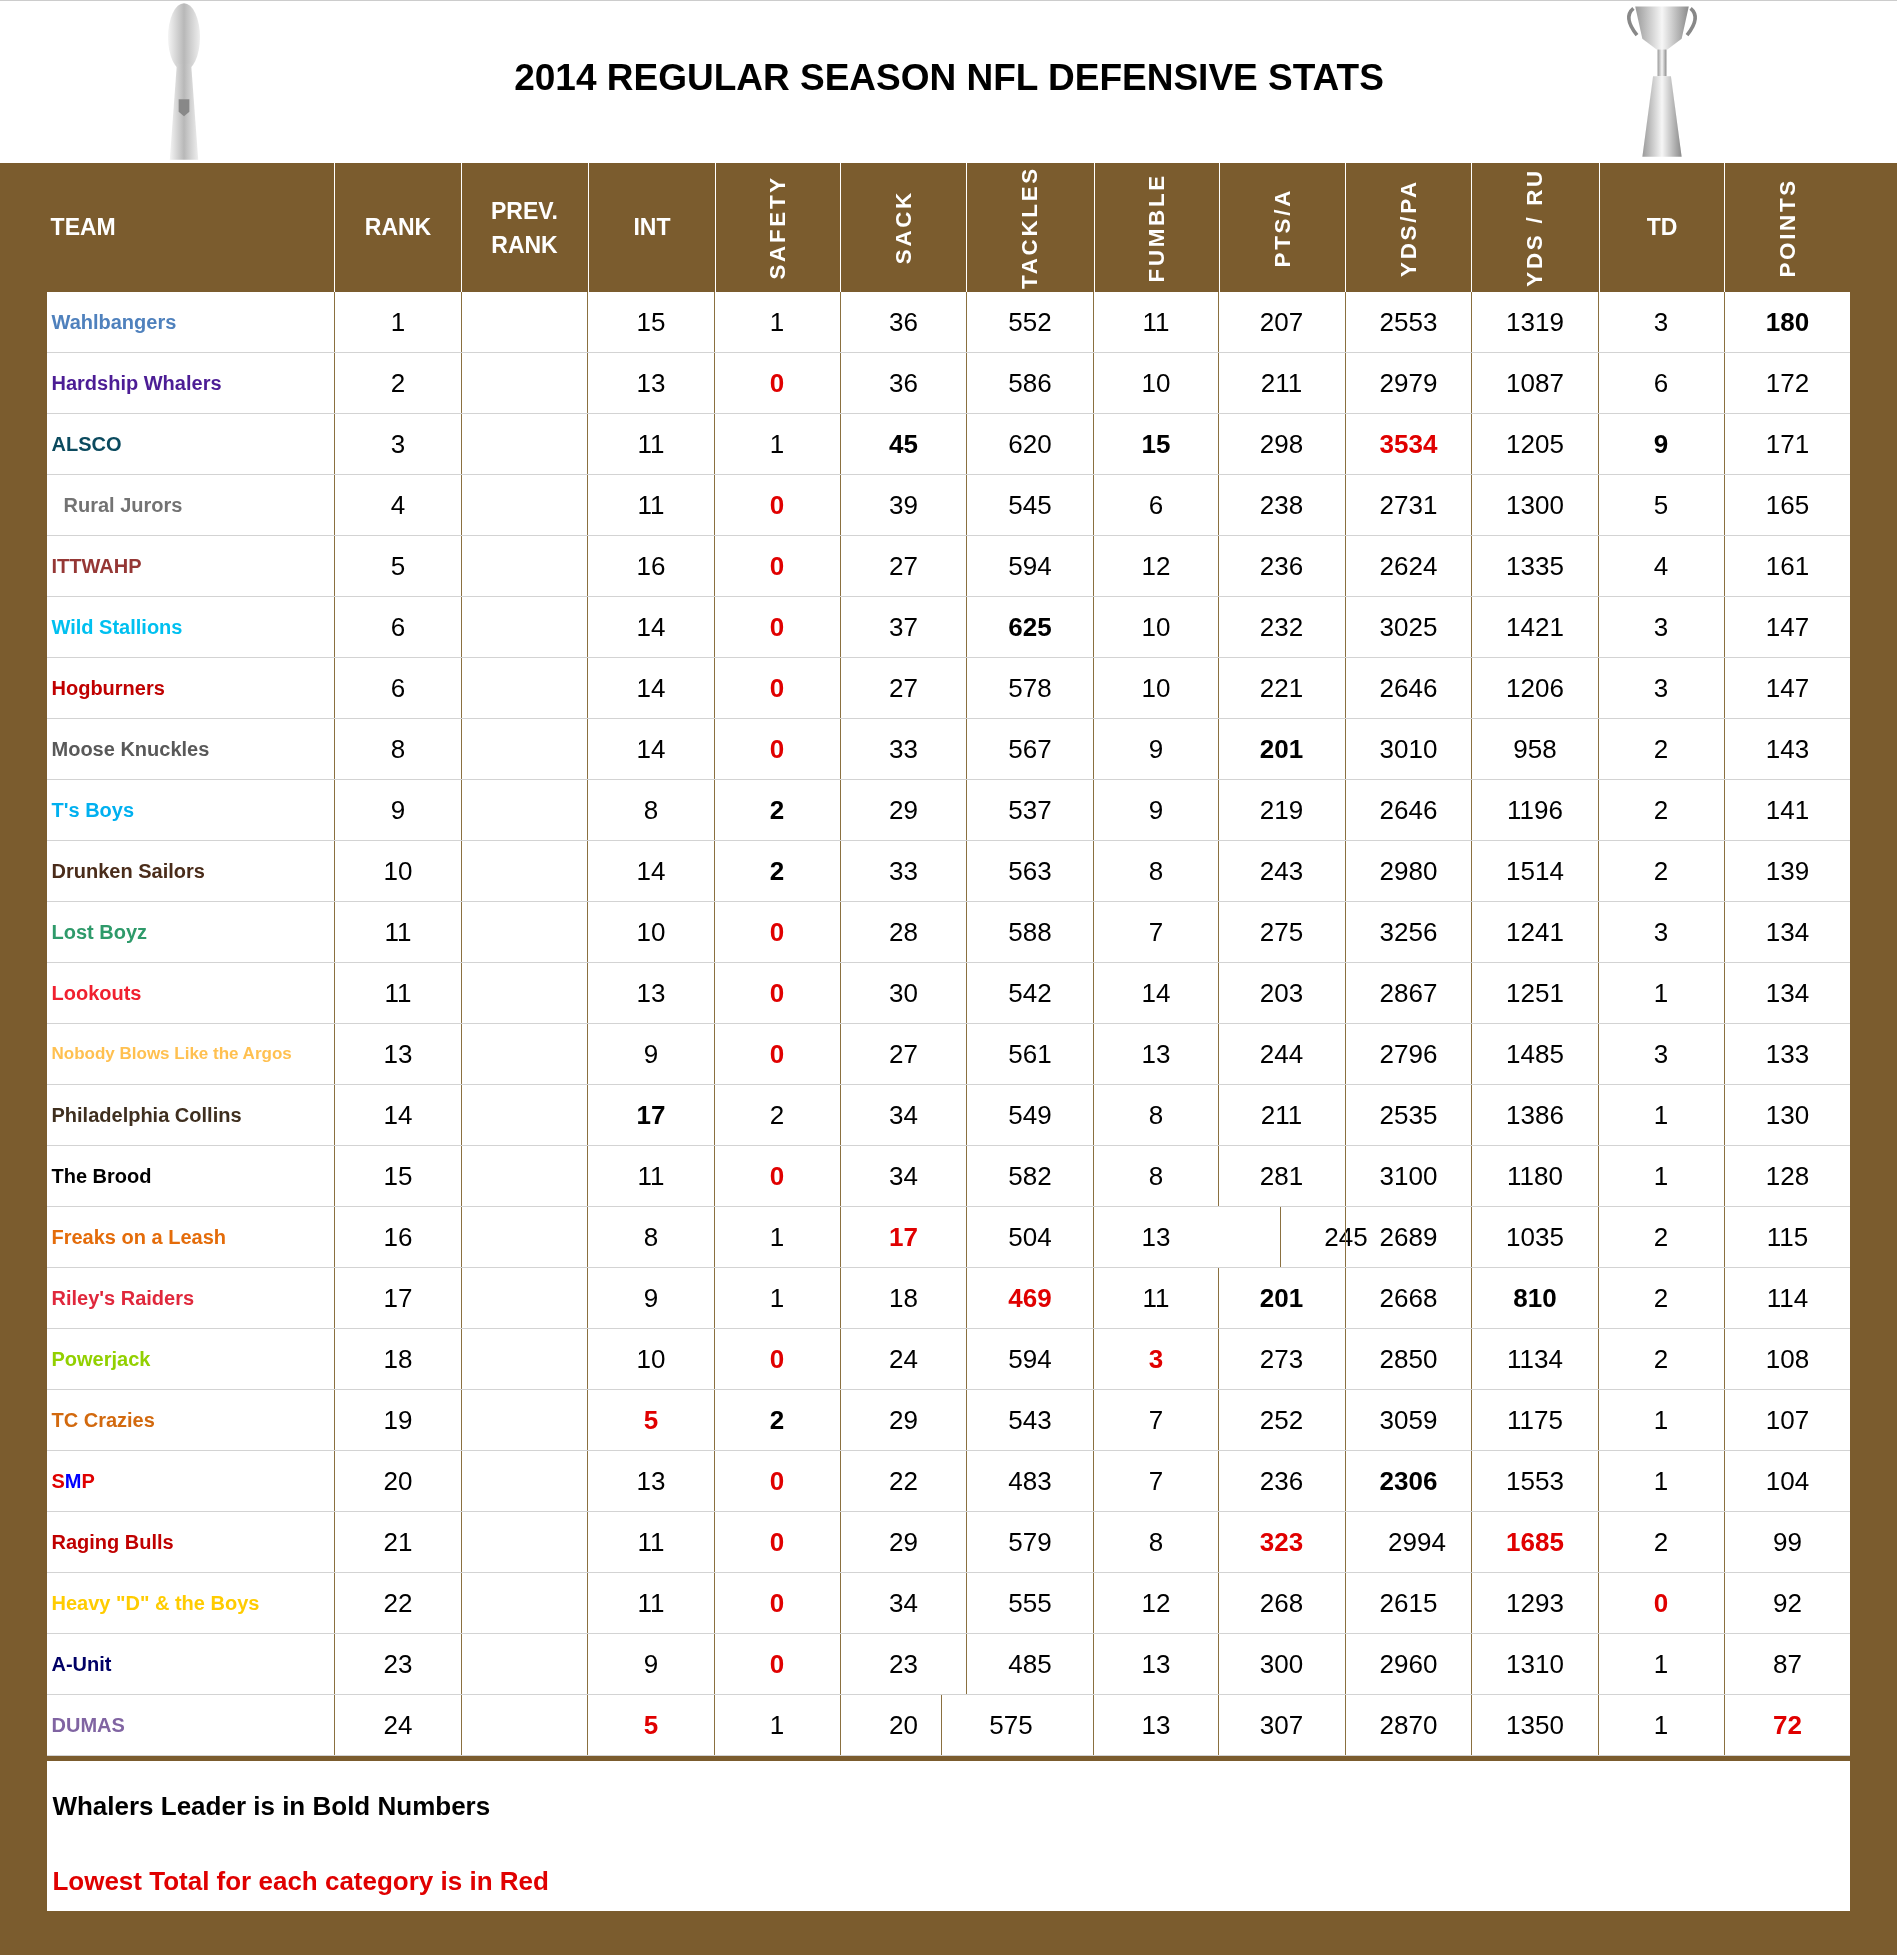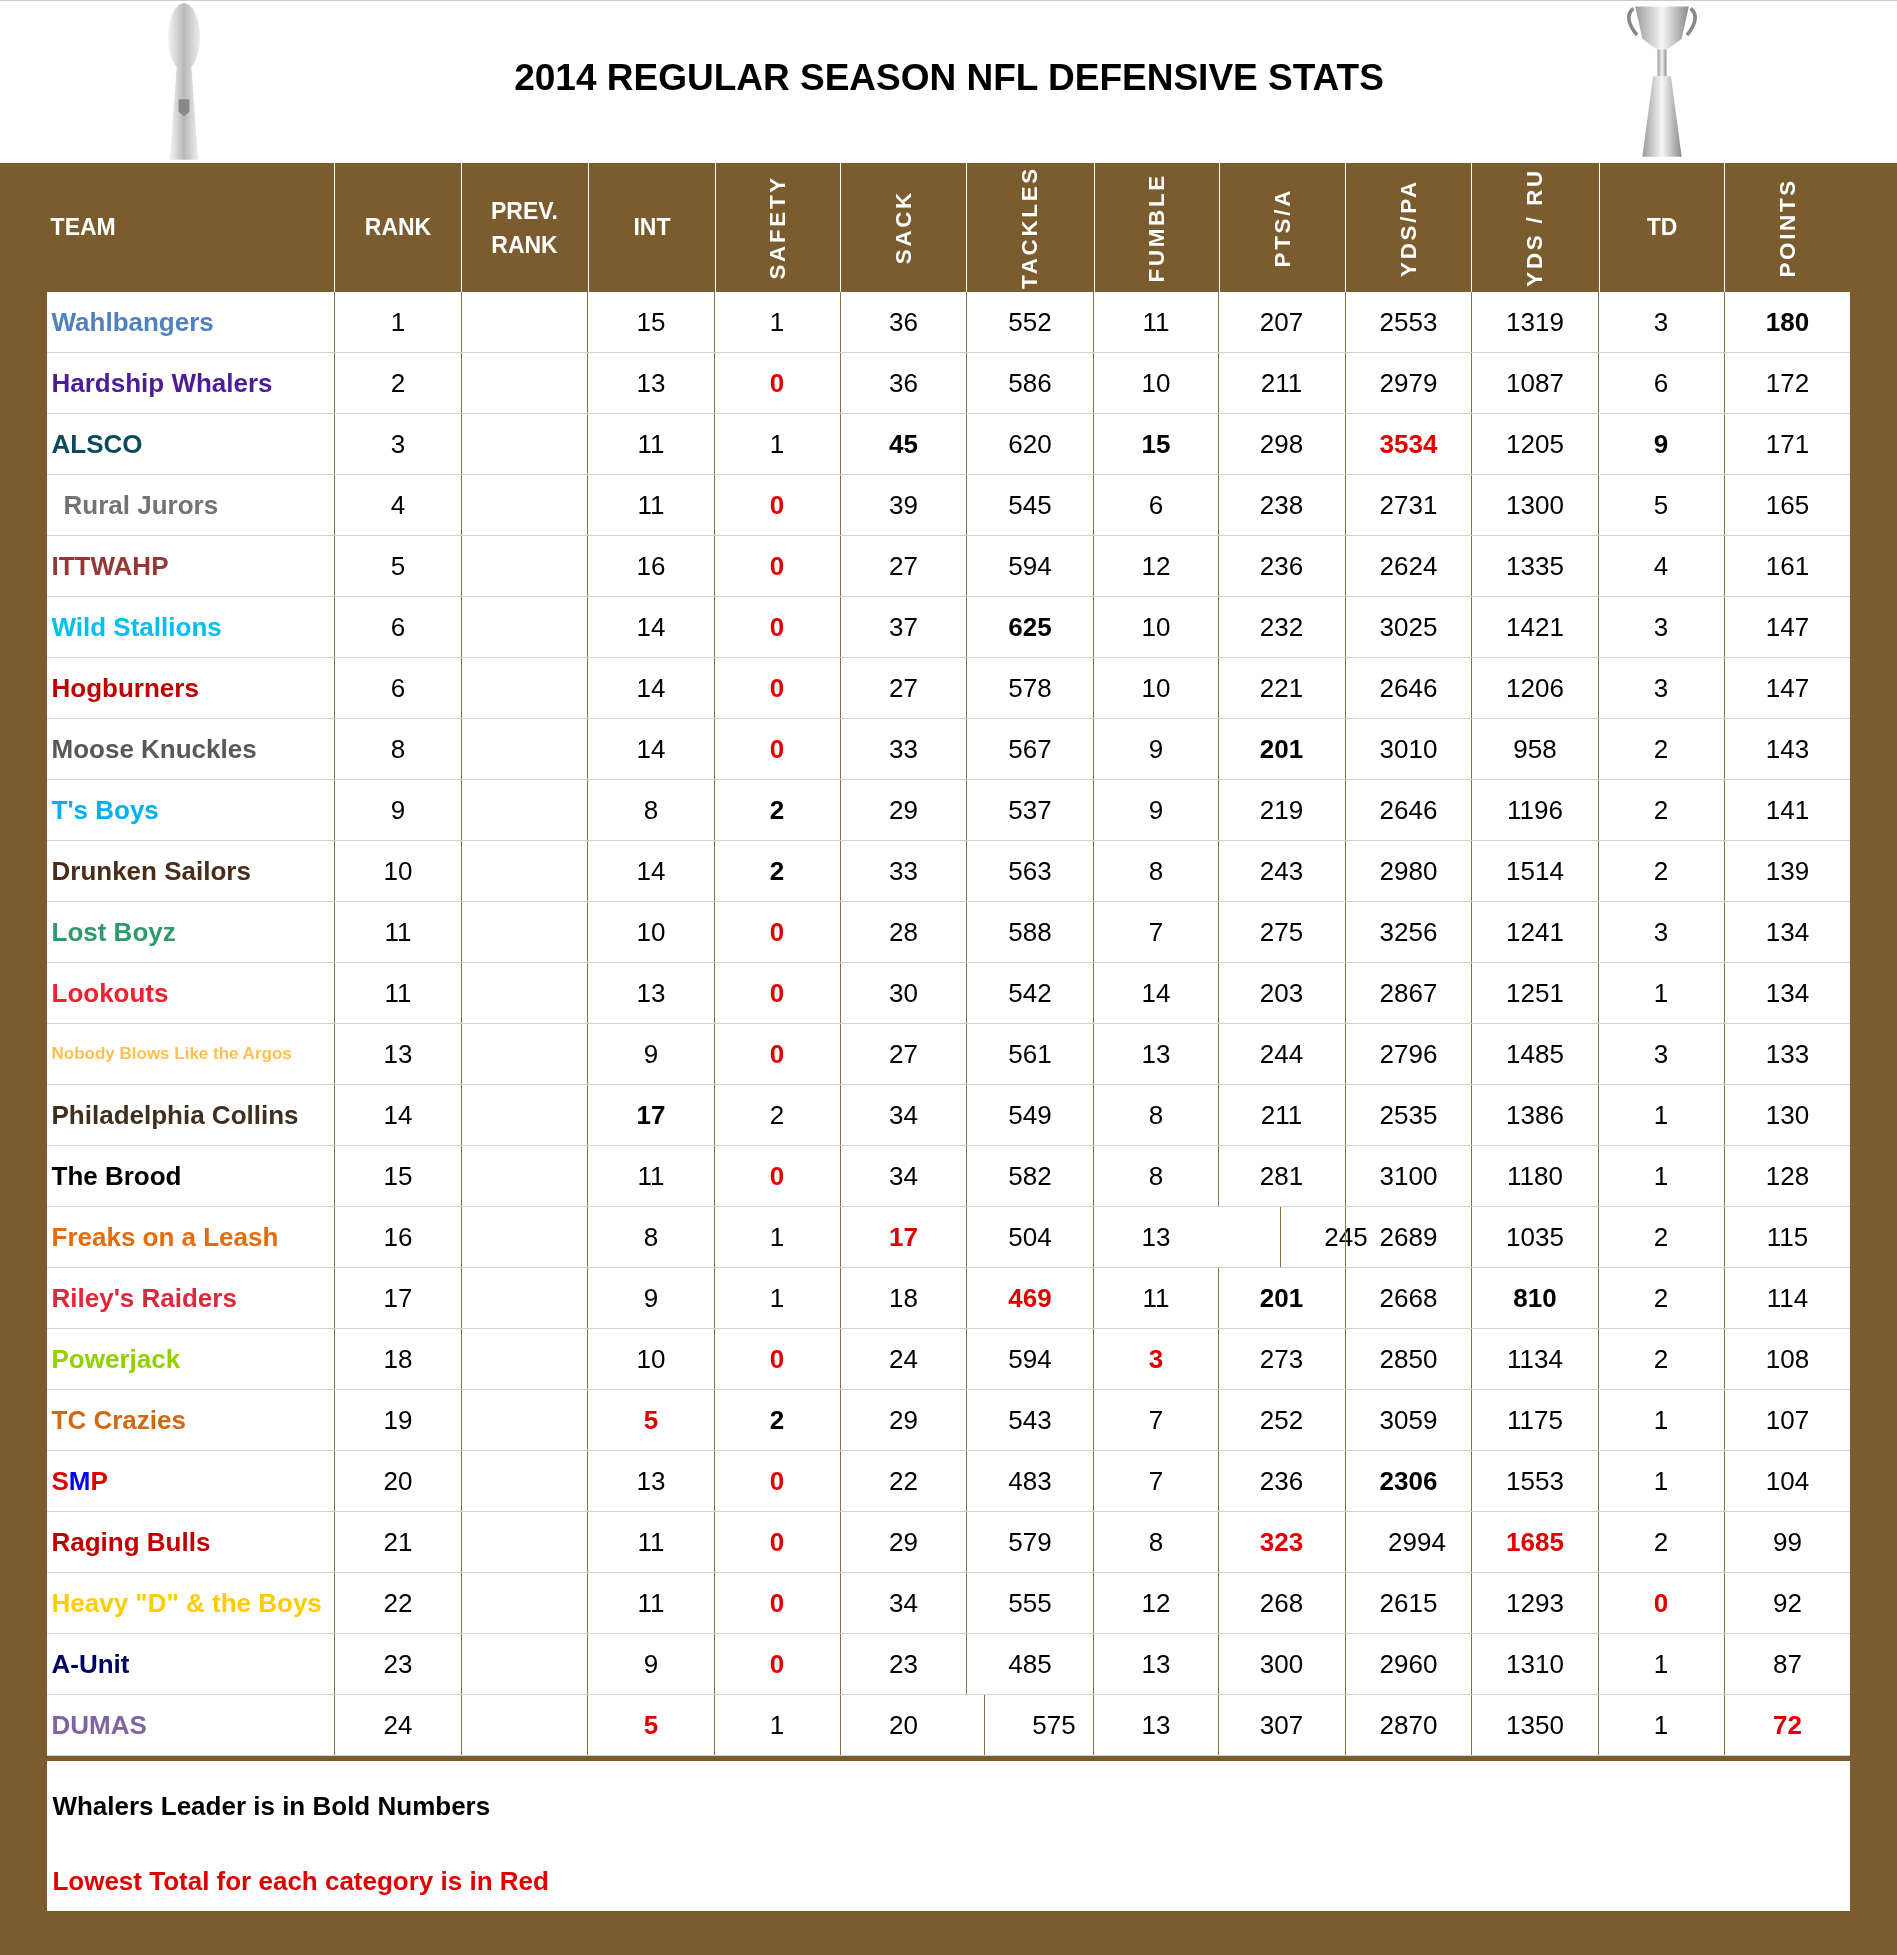--- a/index.html
+++ b/index.html
@@ -7,21 +7,21 @@
   .top{position:absolute;left:0;top:0;width:1898px;height:163px;background:#fff;border-top:1.8px solid #ccc;box-sizing:border-box;}
   .title{position:absolute;left:0;right:0;top:56px;text-align:center;font-weight:bold;font-size:37px;color:#000;letter-spacing:0px;}
   .trophy{position:absolute;}
   .thead{position:absolute;left:0;top:163px;width:1898px;height:129px;}
   .hcell{position:absolute;top:0;height:129px;color:#fff;font-weight:bold;font-size:23px;display:flex;align-items:center;justify-content:center;text-align:center;border-left:1.8px solid #fff;box-sizing:border-box;}
   .hcell.first{border-left:none;justify-content:flex-start;padding-left:3.6px;}
   .vert{writing-mode:vertical-rl;transform:rotate(180deg);letter-spacing:2.7px;font-size:22.4px;}
   .tbody{position:absolute;left:47px;top:292px;width:1803px;background:#fff;}
   .row{position:relative;height:61px;border-bottom:1.8px solid #d3d3d3;box-sizing:border-box;}
   .cell{position:absolute;top:0;height:100%;display:flex;align-items:center;justify-content:center;font-size:26px;color:#000;border-left:0.9px solid #8a7040;box-sizing:border-box;}
-  .cell.team{border-left:none;justify-content:flex-start;padding-left:4.5px;font-weight:bold;font-size:26px;}
+  .cell.team{border-left:none;justify-content:flex-start;padding-left:4.5px;font-weight:bold;font-size:20px;}
   .cell.b{font-weight:bold;}
   .cell.r{color:#e00000;font-weight:bold;}
   .footer{position:absolute;left:47px;top:1761px;width:1803px;height:150px;background:#fff;}
   .note{position:absolute;left:5.4px;font-weight:bold;font-size:26px;}
 </style>
 </head>
 <body>
 
 <div class="top">
   <svg class="trophy" style="left:152px;top:0" width="64" height="161" viewBox="0 0 72 180">
@@ -444,21 +444,21 @@
       <div class="cell" style="left: 1551px; width: 125px;">1</div>
       <div class="cell" style="left: 1677px; width: 126px;">87</div>
     </div>
     <div class="row">
       <div class="cell team" style="left: 0px; width: 287px; color: rgb(128, 100, 162);">DUMAS</div>
       <div class="cell" style="left: 287px; width: 127px;">24</div>
       <div class="cell" style="left: 414px; width: 126px;"></div>
       <div class="cell r" style="left: 540px; width: 127px;">5</div>
       <div class="cell" style="left: 667px; width: 125px;">1</div>
       <div class="cell" style="left: 793px; width: 126px;">20</div>
-      <div class="cell" style="left: 937px; width: 127px; padding-left: 12px;">575</div>
+      <div class="cell" style="left: 894px; width: 127px; padding-left: 12px;">575</div>
       <div class="cell" style="left: 1046px; width: 125px;">13</div>
       <div class="cell" style="left: 1171px; width: 126px;">307</div>
       <div class="cell" style="left: 1298px; width: 126px;">2870</div>
       <div class="cell" style="left: 1424px; width: 127px;">1350</div>
       <div class="cell" style="left: 1551px; width: 125px;">1</div>
       <div class="cell r" style="left: 1677px; width: 126px;">72</div>
     </div>
   </div>
 
 <div class="footer">

